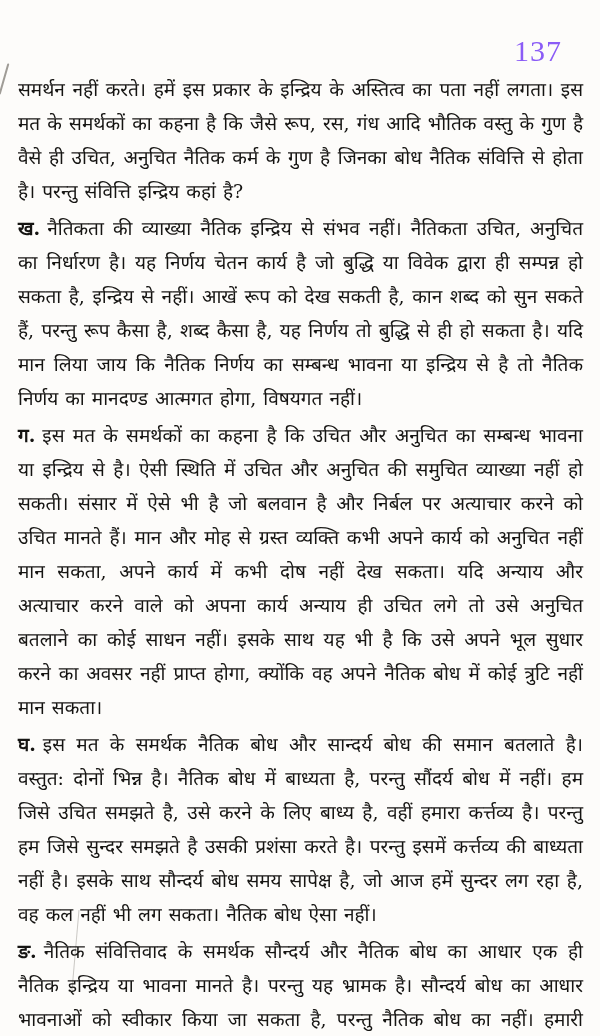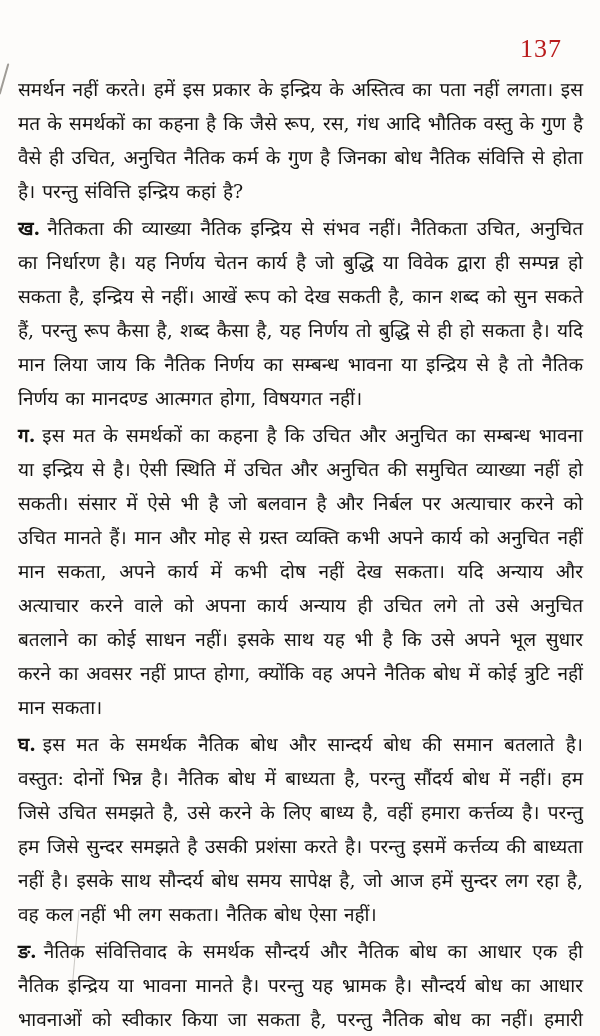--- a/index.html
+++ b/index.html
@@ -12,24 +12,24 @@
   body {
     position: relative;
     background: #fdfcfa;
     color: #151412;
     font-family: "DejaVu Serif", serif;
   }
   .page-number {
     position: absolute;
     top: 34px;
     right: 38px;
-    font-size: 26px;
+    font-size: 30px;
     font-family: "Liberation Serif", serif;
     letter-spacing: 1px;
-    color: #b91c1c;
+    color: #8b5cf6;
   }
   .content {
     position: absolute;
     top: 72px;
     left: 18px;
     right: 17px;
   }
   p.para {
     margin: 0 0 3px 0;
     font-size: 19px;

